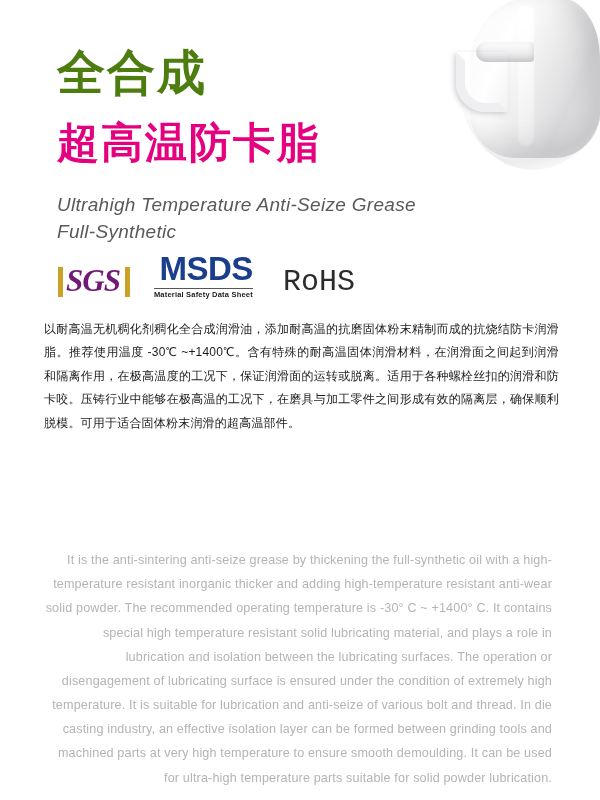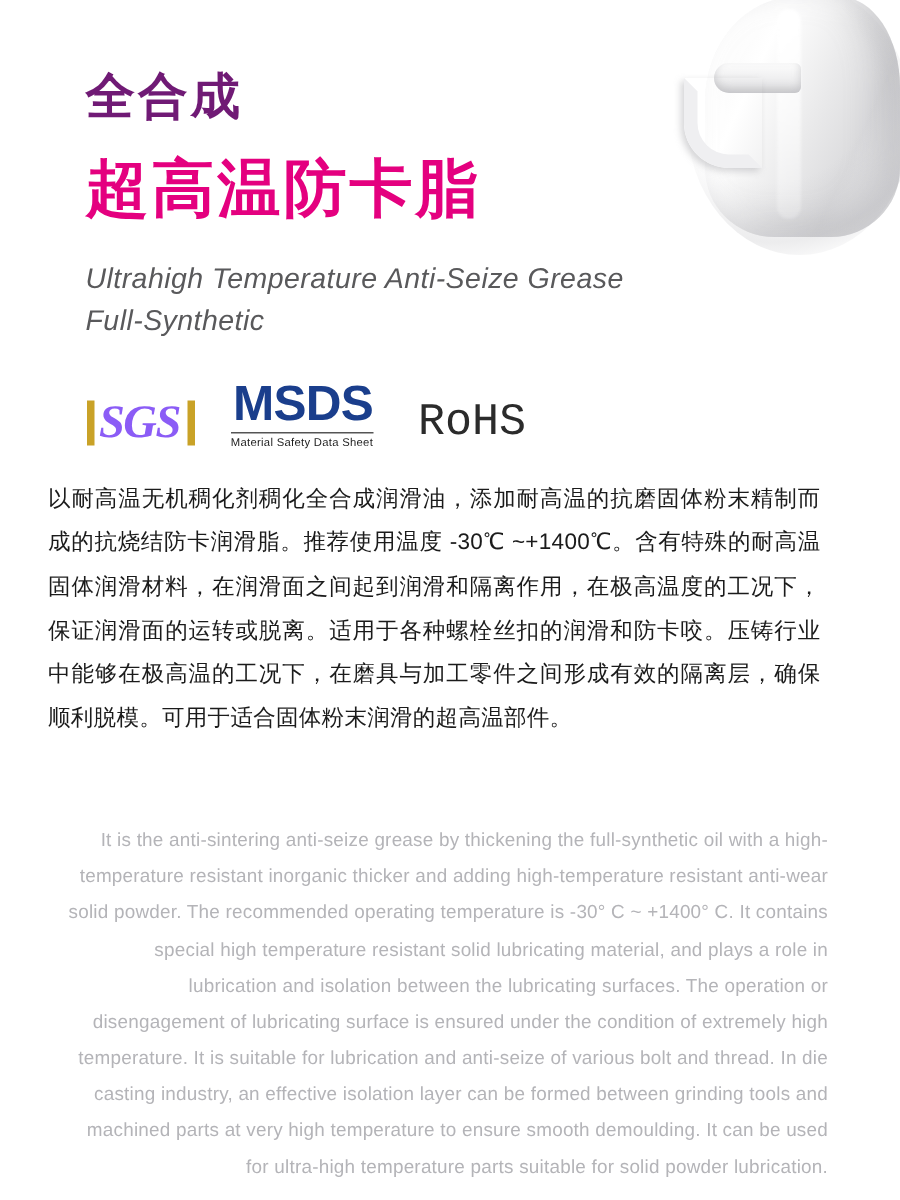--- a/index.html
+++ b/index.html
@@ -93,23 +93,23 @@
   }
 
   
   .title-block {
     position: absolute;
     left: 57px;
     top: 45px;
     width: 420px;
   }
   .title-cn-1 {
-    font-size: 33px;
-    font-weight: bold;
-    color: #701a75;
+    font-size: 48px;
+    font-weight: bold;
+    color: #4d7c0f;
     letter-spacing: 2px;
     line-height: 1.15;
   }
   .title-cn-2 {
     font-size: 42px;
     font-weight: bold;
     color: #e4007f;
     letter-spacing: 2px;
     line-height: 1.2;
     margin-top: 18px;
@@ -130,21 +130,21 @@
     top: 252px;
     display: flex;
     align-items: flex-end;
     gap: 30px;
   }
   .sgs {
     position: relative;
     font-size: 31px;
     font-weight: bold;
     font-style: italic;
-    color: #8b5cf6;
+    color: #701a75;
     font-family: "Liberation Serif", serif;
     letter-spacing: -1px;
     padding: 0 4px;
     text-align: center;
   }
   .sgs::before {
     content: "";
     position: absolute;
     left: -4px;
     top: 4px;
@@ -172,35 +172,36 @@
     font-family: "Liberation Sans", sans-serif;
     letter-spacing: -0.5px;
   }
   .msds-sub {
     margin-top: 3px;
     font-size: 7.5px;
     color: #1b1b1b;
     letter-spacing: 0.2px;
     border-top: 1px solid #555;
     padding-top: 2px;
+    font-weight: bold;
   }
   .rohs {
     font-size: 30px;
     color: #2b2b2b;
     font-family: Liberation Mono, monospace;
     letter-spacing: 0px;
   }
 
   
   .body-cn {
     position: absolute;
-    left: 32px;
+    left: 44px;
     top: 318px;
     width: 515px;
-    font-size: 15px;
+    font-size: 12px;
     line-height: 1.95;
     color: #1b1b1b;
     text-align: justify;
     letter-spacing: 0.2px;
   }
 
   .body-en {
     position: absolute;
     left: 44px;
     top: 548px;

